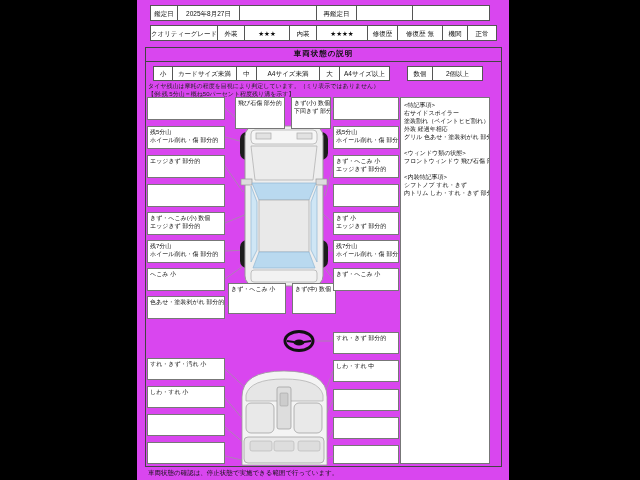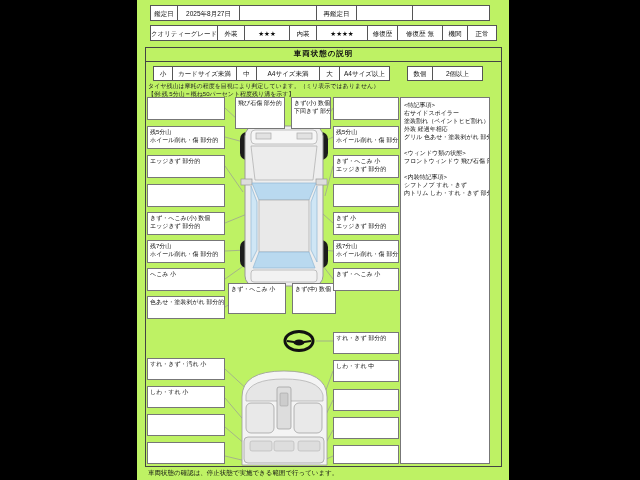--- a/index.html
+++ b/index.html
@@ -1,20 +1,20 @@
 <!DOCTYPE html>
 <html><head>
 <meta charset="utf-8">
 <style>
   html,body{margin:0;padding:0;}
   body{
     width:640px;height:480px;background:#000;position:relative;overflow:hidden;
     font-family:"Liberation Sans","DejaVu Sans",sans-serif;color:#111;
   }
-  .paper{position:absolute;left:137px;top:0;width:372px;height:480px;background:#bef264;}
+  .paper{position:absolute;left:137px;top:0;width:372px;height:480px;background:#d946ef;}
   .abs{position:absolute;}
   .tbl{position:absolute;display:flex;}
   .cell{
     border:1px solid #555;border-left:none;box-sizing:border-box;background:#fff;
     display:flex;align-items:center;justify-content:center;
     font-size:6.5px;line-height:7px;white-space:nowrap;overflow:hidden;color:#111;
   }
   .cell:first-child{border-left:1px solid #555;}
   .mainbox{position:absolute;left:8px;top:47px;width:357px;height:420px;border:1px solid #444;box-sizing:border-box;background:transparent;}
   .sheet-title{

